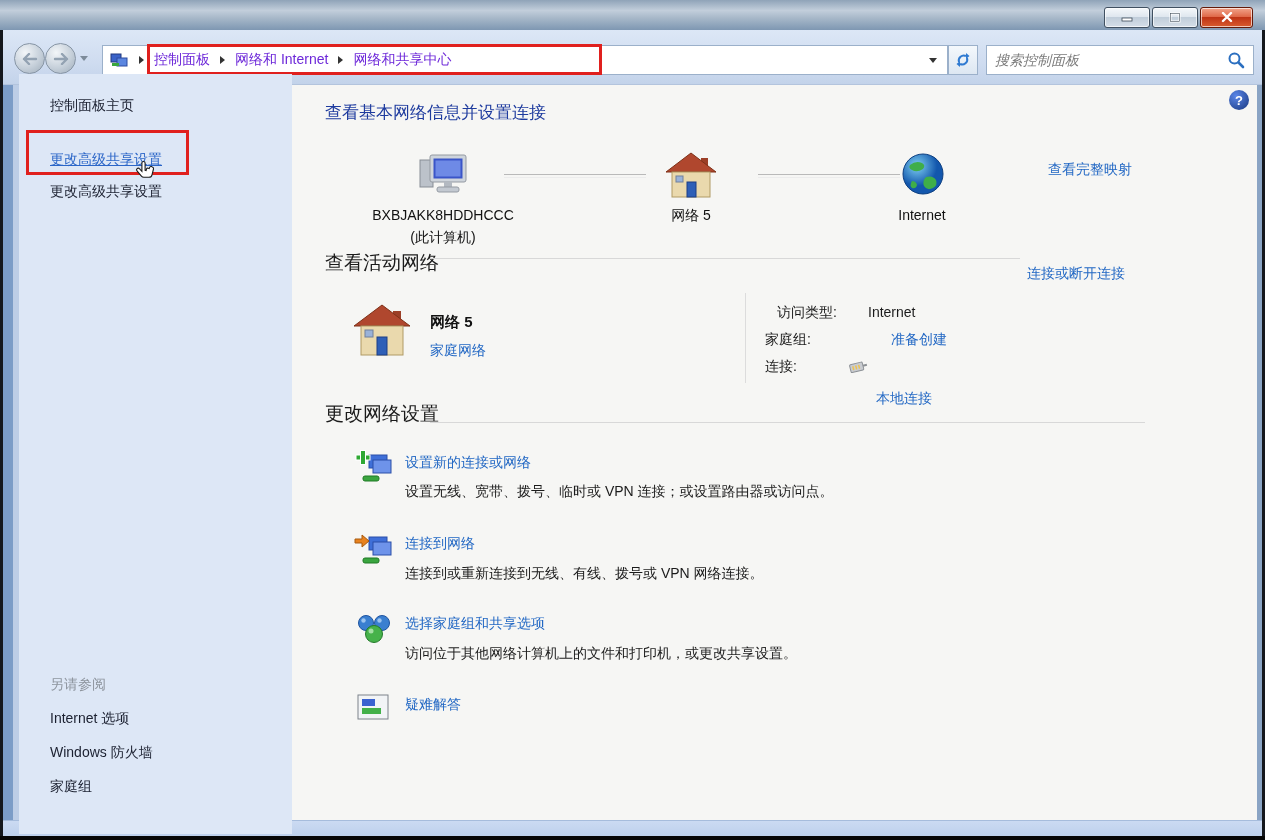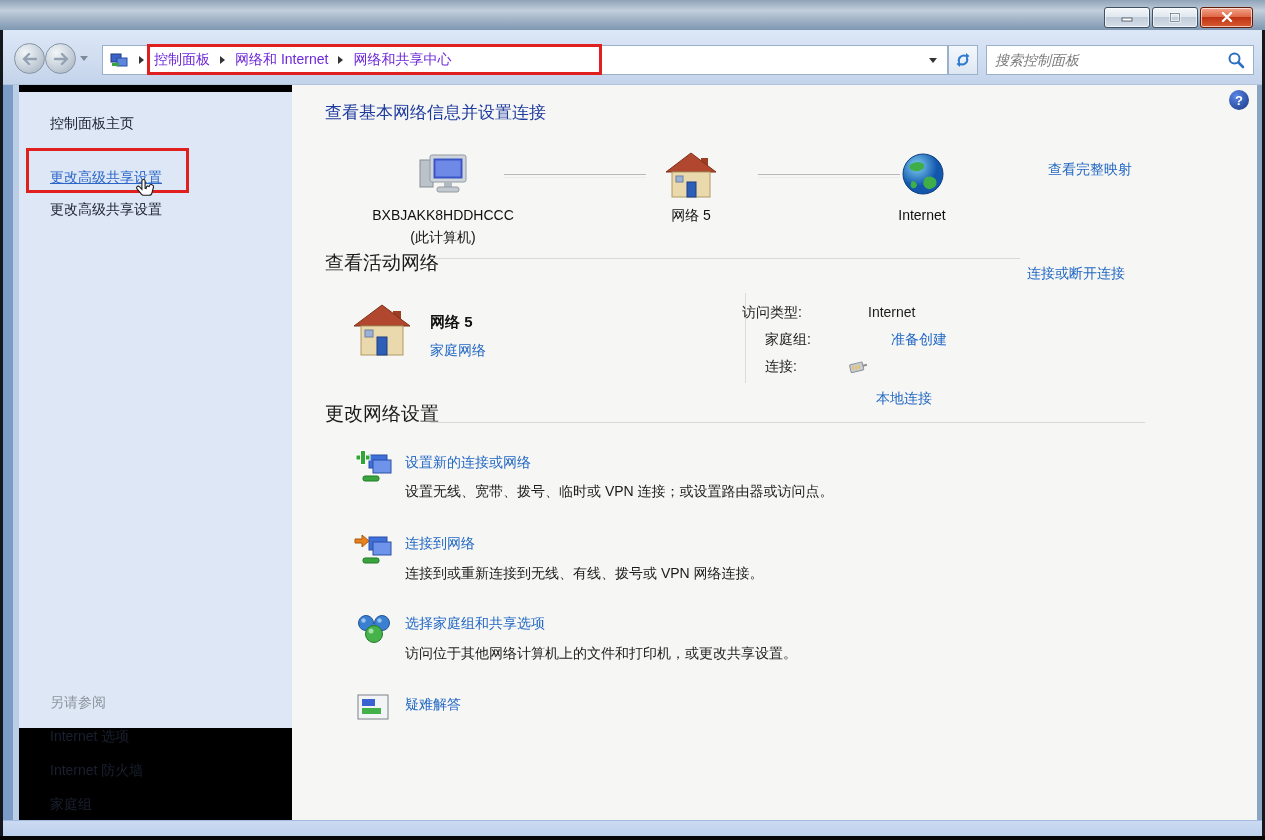--- a/index.html
+++ b/index.html
@@ -36,21 +36,21 @@
   
   .bl1 { left:0; top:30px; width:3px; height:806px; background:#14171c; }
   .bl2 { left:3px; top:85px; width:10px; height:735px; background:#7b9cc7; }
   .bl3 { left:13px; top:85px; width:6px; height:735px; background:#bccde6; }
   .br1 { left:1257px; top:85px; width:5px; height:735px; background:#8aa4c4; }
   .br2 { left:1262px; top:30px; width:3px; height:806px; background:#14171c; }
   .bottomband { left:3px; top:820px; width:1259px; height:16px; background:linear-gradient(#cbdaf2,#bdd0ec); border-top:1px solid #a6bcdc; }
   .bottomblack { left:0; top:836px; width:1265px; height:4px; background:#060606; }
 
   
-  .sidebar { left:19px; top:92px; width:273px; height:636px; background:#dde7f6; }
+  .sidebar { left:19px; top:74px; width:273px; height:760px; background:#dde7f6; }
   .mainpane { left:292px; top:85px; width:965px; height:735px; background:#f6f6f4; }
 
   .side-item { position:absolute; left:31px; font-size:14px; color:#1b2030; cursor:default; white-space:nowrap; }
   .side-gray { color:#8e959e; }
   .side-link { color:#2b66c8; text-decoration:underline; }
 
   .redbox { position:absolute; border:3px solid #e0201e; background:transparent; }
 
   h1.pagetitle { position:absolute; left:33px; top:16px; font-size:17px; font-weight:normal; color:#1e3b9e; }
 
@@ -148,21 +148,21 @@
 <div class="abs bottomband"></div>
 <div class="abs bottomblack"></div>
 
 <div class="abs sidebar">
   <span class="side-item" style="top:23px;">控制面板主页</span>
   <span class="side-item side-link" style="top:77px;">更改高级共享设置</span>
   <span class="side-item" style="top:109px;">更改高级共享设置</span>
 
   <span class="side-item side-gray" style="top:602px;">另请参阅</span>
   <span class="side-item" style="top:636px;">Internet 选项</span>
-  <span class="side-item" style="top:670px;">Internet 防火墙</span>
+  <span class="side-item" style="top:670px;">Windows 防火墙</span>
   <span class="side-item" style="top:704px;">家庭组</span>
 
   <div class="redbox" style="left:7px;top:56px;width:163px;height:45px;"></div>
   <svg class="abs" style="left:115px;top:86px;" width="24" height="26">
     <path d="M9.5 1.5c.9 0 1.6.7 1.6 1.6v7.2l1 .2.3-1.2c.2-.9 1.1-1.4 1.9-1.1l.9.3.3-.9c.3-.8 1.2-1.3 2-1l.8.3c.9.3 1.4 1.2 1.2 2.1l-1.5 5.9c-.3 1.4-1.6 2.4-3 2.4h-5.1c-1 0-1.9-.4-2.5-1.2L3 10.9c-.6-.7-.5-1.7.1-2.3.7-.6 1.7-.6 2.3.1l2.5 2.6V3.1c0-.9.7-1.6 1.6-1.6z" fill="#fff" stroke="#1a1a1a" stroke-width="1.1"></path>
   </svg>
 </div>
 
 <div class="abs mainpane">
 
@@ -221,21 +221,21 @@
     <polygon points="30,2 58,23 2,23" fill="#b0472e" stroke="#7e3017"></polygon>
     <rect x="9" y="23" width="42" height="29" fill="#ead9ad" stroke="#b09a64"></rect>
     <rect x="25" y="34" width="10" height="18" fill="#2e5fb7" stroke="#1d3f85"></rect>
     <rect x="13" y="27" width="8" height="7" fill="#9ab2d8" stroke="#70809c"></rect>
   </svg>
   <span class="netname" style="left:138px;top:228px;">网络 5</span>
   <a class="abs link" style="left:138px;top:257px;font-size:14px;">家庭网络</a>
 
   <div class="vrule" style="left:453px;top:208px;height:90px;"></div>
 
-  <span class="abs dlabel" style="left:450px;top:219px;">访问类型:</span>
+  <span class="abs dlabel" style="left:485px;top:219px;">访问类型:</span>
   <span class="abs dvalue" style="left:576px;top:219px;">Internet</span>
 
   <span class="abs dlabel" style="left:473px;top:246px;">家庭组:</span>
   <a class="abs link" style="left:599px;top:246px;font-size:14px;">准备创建</a>
 
   <span class="abs dlabel" style="left:473px;top:273px;">连接:</span>
   <svg class="abs" style="left:556px;top:274px;transform:rotate(-14deg);" width="20" height="15">
     <rect x="2" y="4" width="13" height="8" rx="1" fill="#c9ccd1" stroke="#8d9196"></rect>
     <line x1="5" y1="6" x2="5" y2="10" stroke="#f0c24a" stroke-width="1.4"></line>
     <line x1="8" y1="6" x2="8" y2="10" stroke="#f0c24a" stroke-width="1.4"></line>

